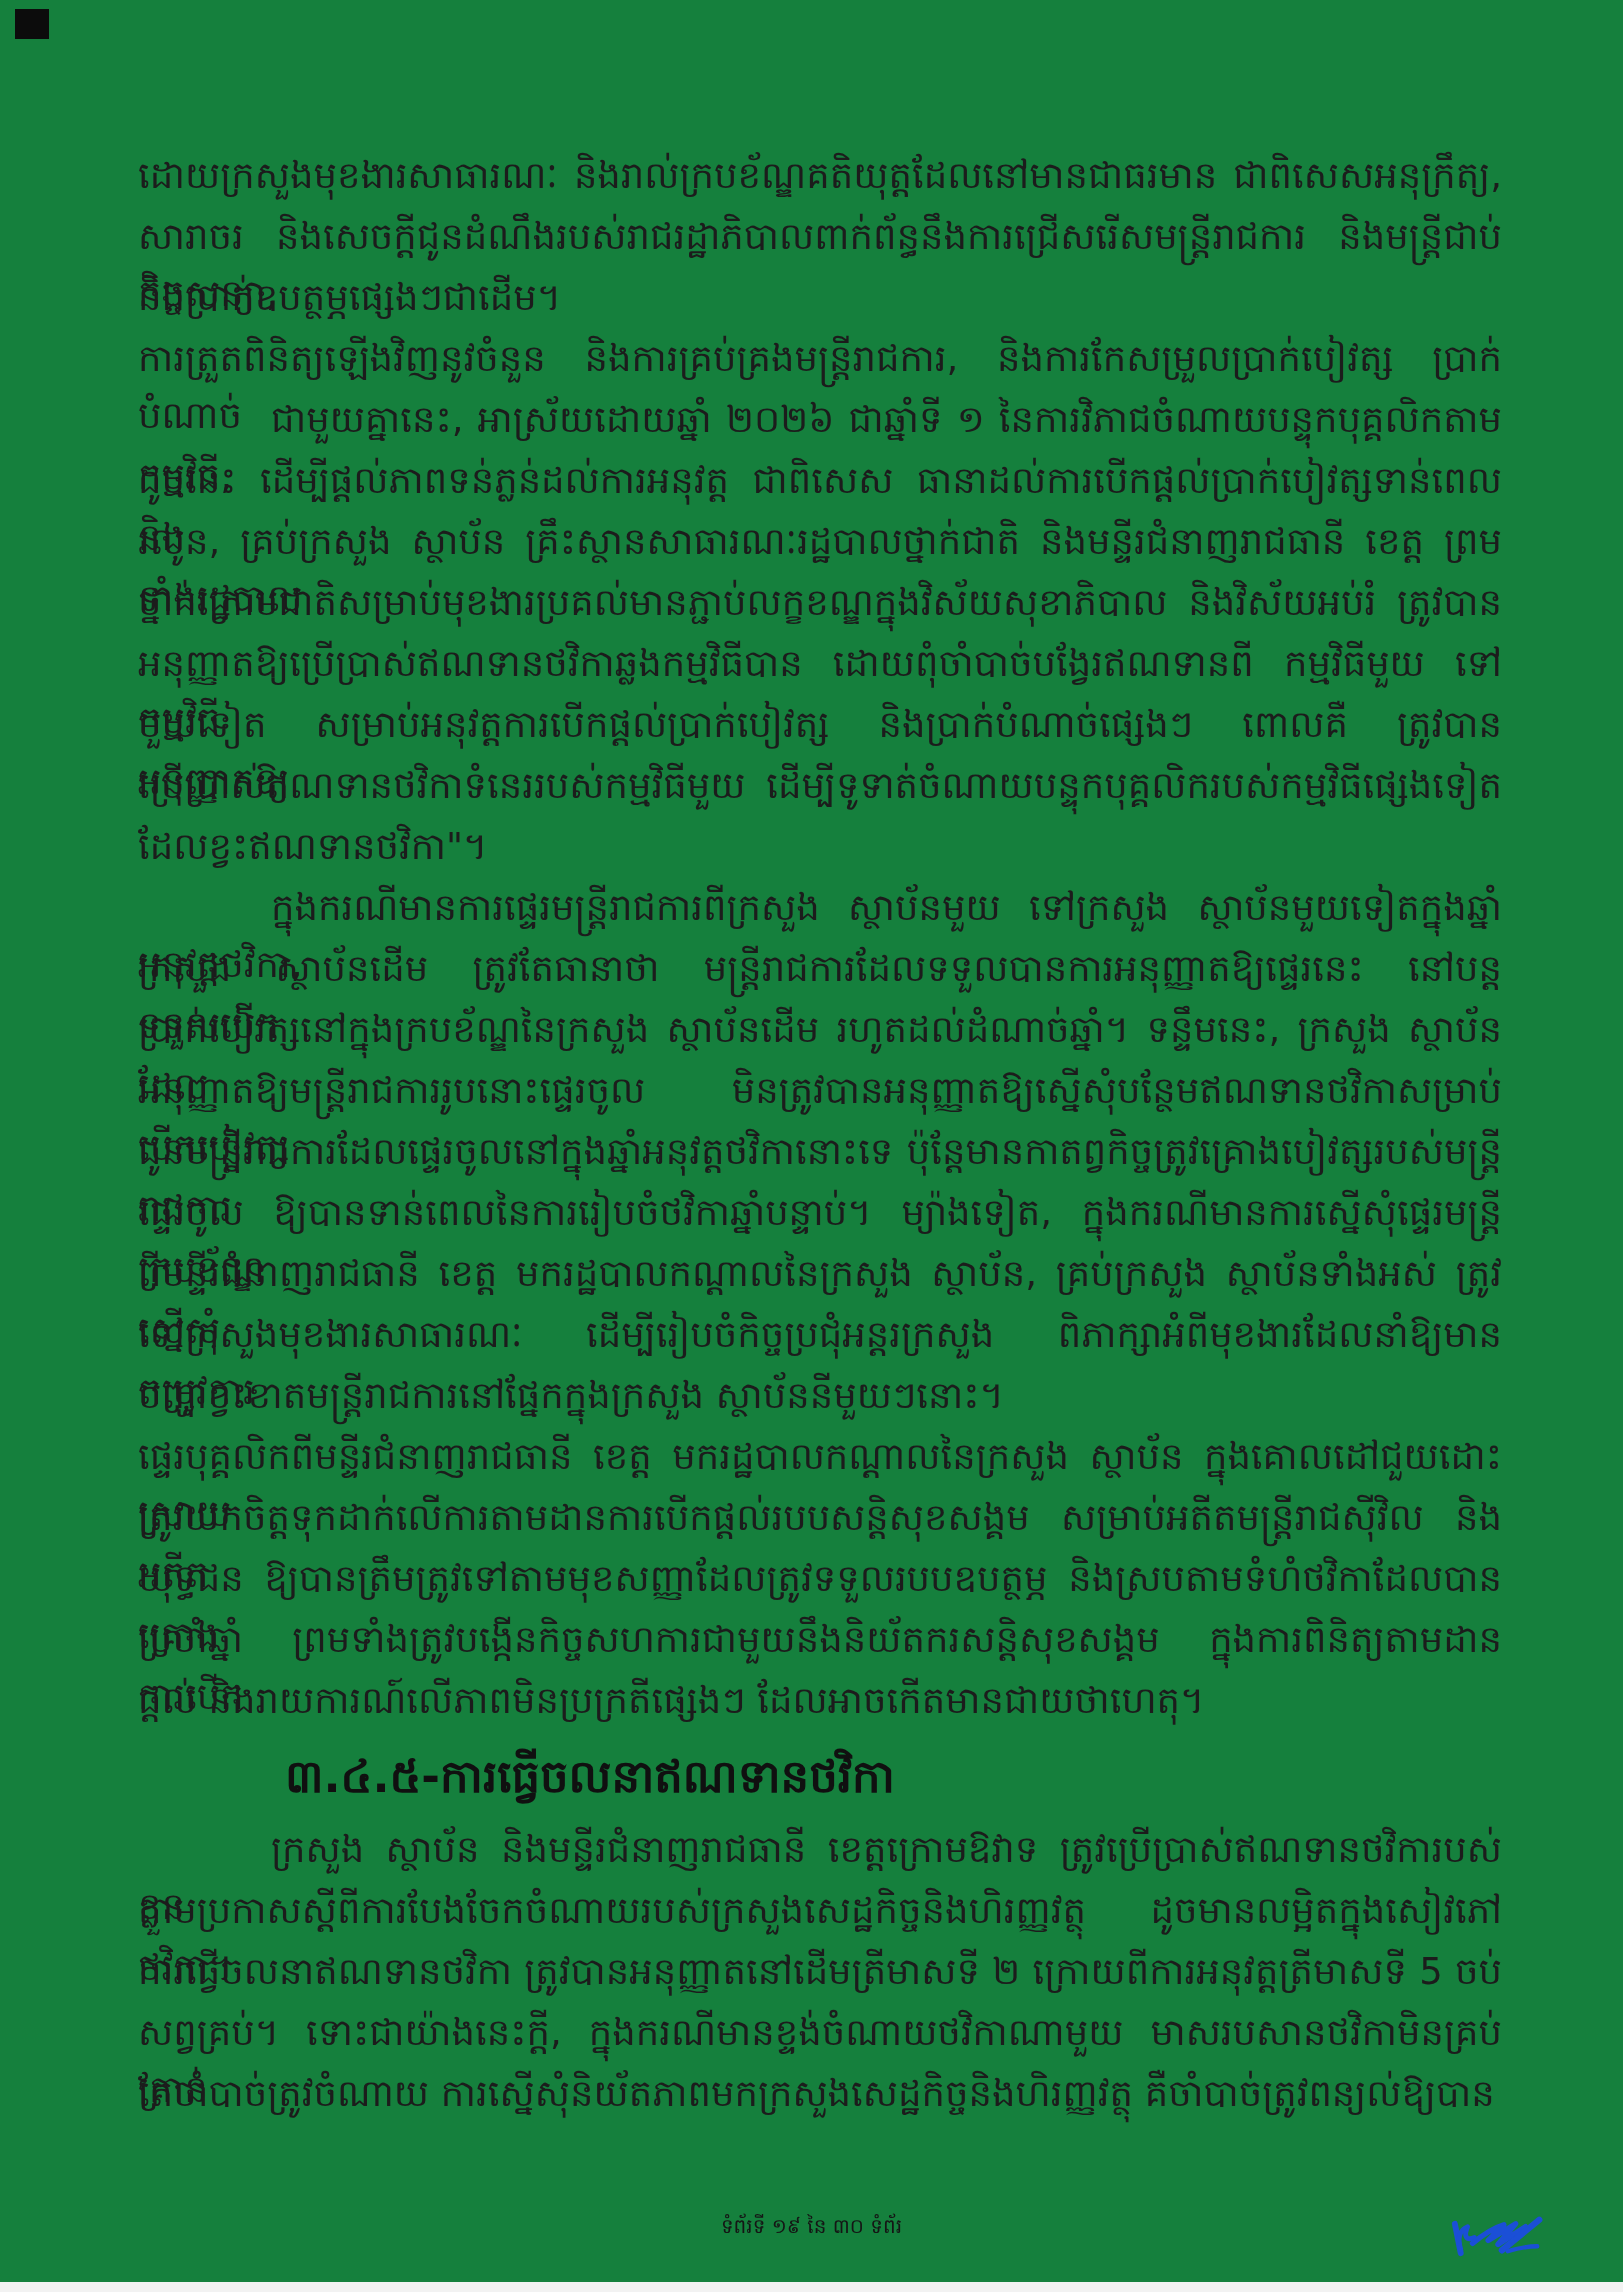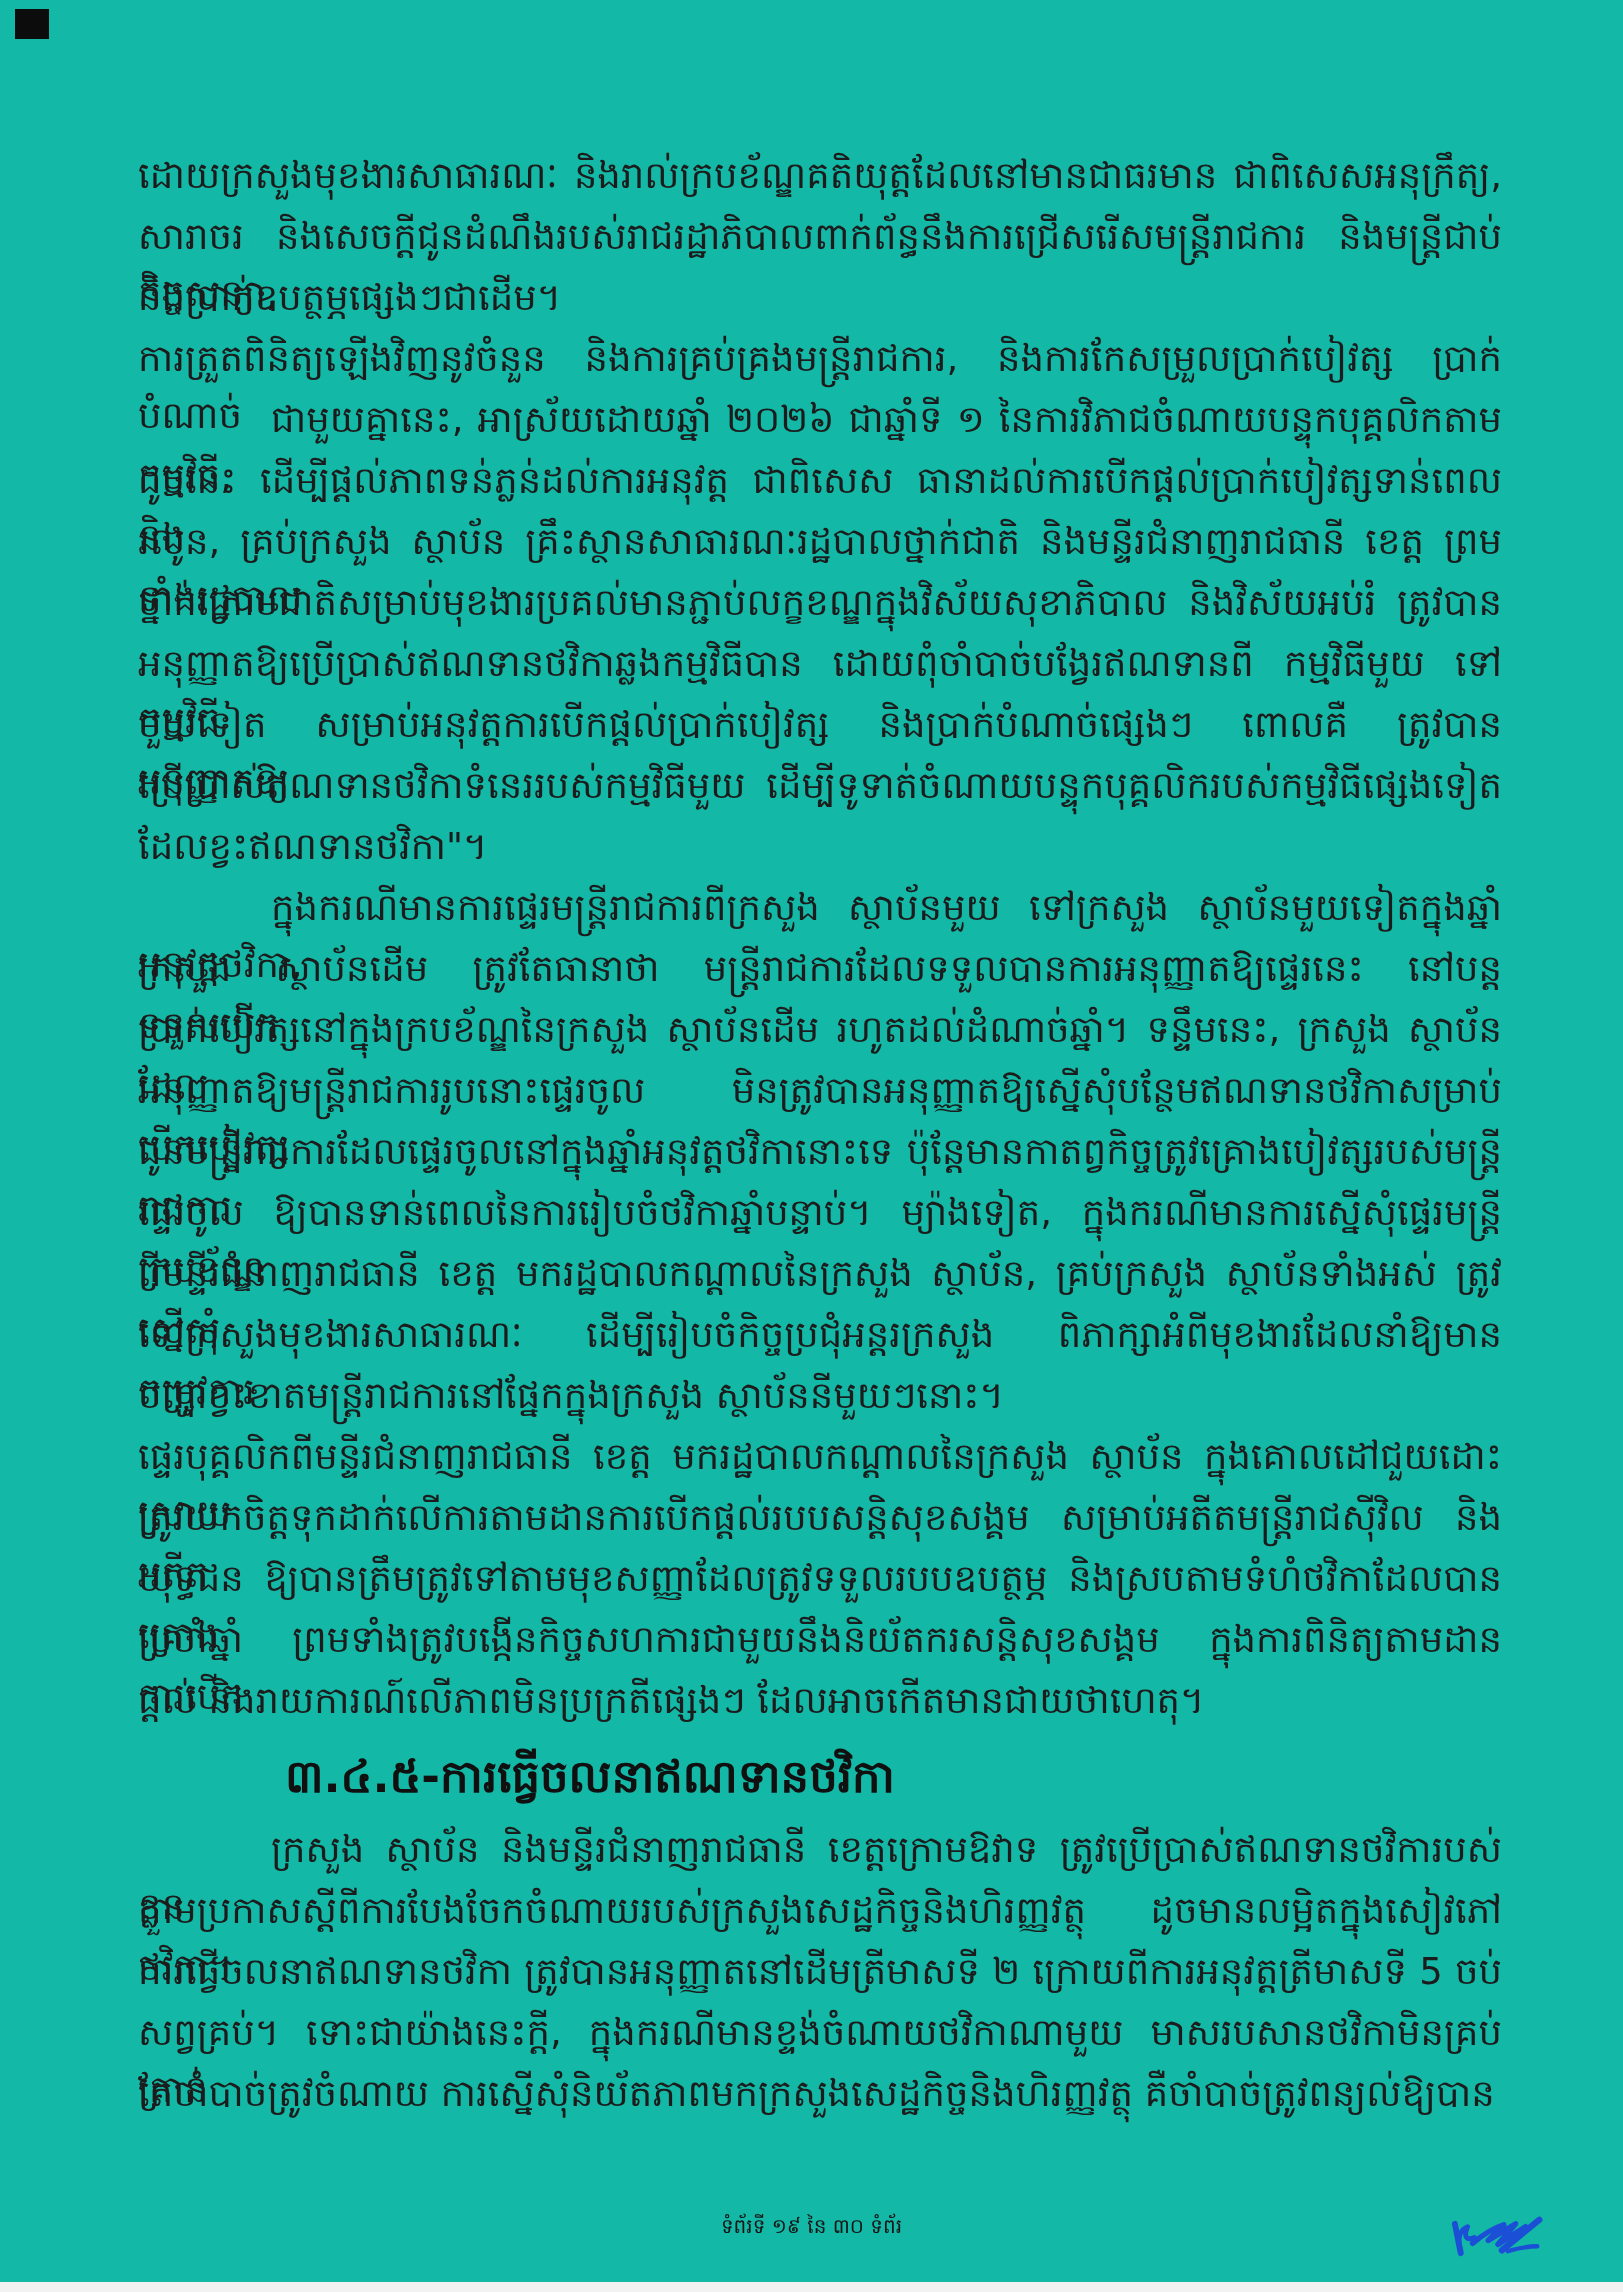--- a/index.html
+++ b/index.html
@@ -1,19 +1,19 @@
 <!DOCTYPE html>
 <html><head>
 <meta charset="utf-8">
 <style>
   html,body{margin:0;padding:0;background:#e8e8e8;}
   .page{
     position:relative;
     width:1623px;height:2293px;
-    background:#14b8a6;
+    background:#15803d;
     font-family:"DejaVu Sans",sans-serif;
     color:#1c1c1c;
     overflow:hidden;
     margin:0 auto;
   }
   .scan-mark{
     position:absolute;left:14.7px;top:8.8px;width:34px;height:30px;
     background:#0c0c0c;
   }
   .content{

